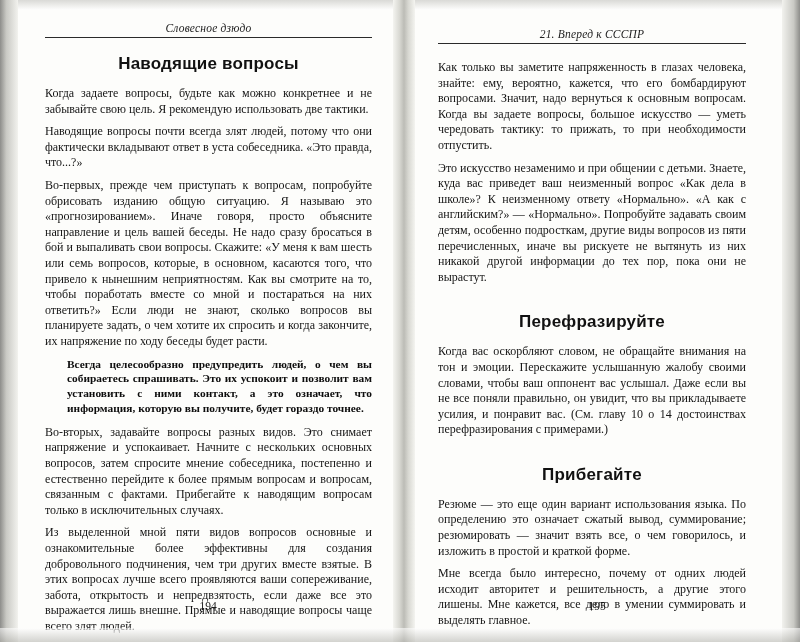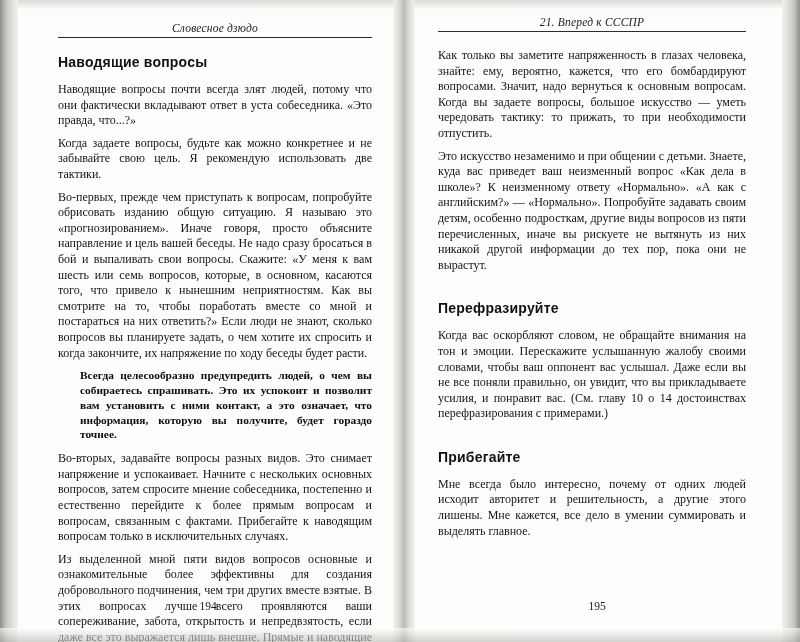--- a/index.html
+++ b/index.html
@@ -54,41 +54,42 @@
     background: linear-gradient(to top, #b6b6b1 0%, #ffffff 100%);
     opacity: .6;
   }
 
   .page {
     position: absolute;
     top: 0;
     height: 642px;
     box-sizing: border-box;
   }
-  .page.left  { left: 18px;  width: 380px; padding: 22px 26px 18px 40px; }
-  .page.right { left: 412px; width: 370px; padding: 16px 36px 18px 26px; }
+  .page.left  { left: 18px;  width: 380px; padding: 22px 26px 18px 27px; }
+  .page.right { left: 412px; width: 370px; padding: 28px 36px 18px 26px; }
 
   .running-head {
     font-style: italic;
     font-size: 11.5px;
     text-align: center;
     color: #1d1d1d;
     letter-spacing: .2px;
     margin-bottom: 3px;
   }
   .rule {
     border-bottom: 1px solid #2a2a2a;
     margin: 0 0 16px 0;
     height: 0;
   }
 
   h2.section {
     font-family: "Liberation Sans", sans-serif;
-    font-size: 14px;
+    font-size: 17px;
     font-weight: bold;
+    text-align: center;
     margin: 0 0 12px 0;
     color: #111;
     letter-spacing: .2px;
   }
   h2.section.spaced {
     margin-top: 27px;
   }
 
   p {
     margin: 4px 0 7px 0;
@@ -125,22 +126,22 @@
 <div id="book">
 
   <div class="top-shade"></div>
 
   <div class="page left">
     <div class="running-head">Словесное дзюдо</div>
     <div class="rule"></div>
 
     <h2 class="section">Наводящие вопросы</h2>
 
+    <p>Когда задаете вопросы, будьте как можно конкретнее и не забывайте свою цель. Я рекомендую использовать две тактики.</p>
     <p>Наводящие вопросы почти всегда злят людей, потому что они фактически вкладывают ответ в уста собеседника. «Это правда, что...?»</p>
-    <p>Когда задаете вопросы, будьте как можно конкретнее и не забывайте свою цель. Я рекомендую использовать две тактики.</p>
     <p>Во-первых, прежде чем приступать к вопросам, попробуйте обрисовать изданию общую ситуацию. Я называю это «прогнозированием». Иначе говоря, просто объясните направление и цель вашей беседы. Не надо сразу бросаться в бой и выпаливать свои вопросы. Скажите: «У меня к вам шесть или семь вопросов, которые, в основном, касаются того, что привело к нынешним неприятностям. Как вы смотрите на то, чтобы поработать вместе со мной и постараться на них ответить?» Если люди не знают, сколько вопросов вы планируете задать, о чем хотите их спросить и когда закончите, их напряжение по ходу беседы будет расти.</p>
 
     <div class="bold-block">Всегда целесообразно предупредить людей, о чем вы собираетесь спрашивать. Это их успокоит и позволит вам установить с ними контакт, а это означает, что информация, которую вы получите, будет гораздо точнее.</div>
 
     <p>Во-вторых, задавайте вопросы разных видов. Это снимает напряжение и успокаивает. Начните с нескольких основных вопросов, затем спросите мнение собеседника, постепенно и естественно перейдите к более прямым вопросам и вопросам, связанным с фактами. Прибегайте к наводящим вопросам только в исключительных случаях.</p>
     <p>Из выделенной мной пяти видов вопросов основные и ознакомительные более эффективны для создания добровольного подчинения, чем три других вместе взятые. В этих вопросах лучше всего проявляются ваши сопереживание, забота, открытость и непредвзятость, если даже все это выражается лишь внешне. Прямые и наводящие вопросы чаще всего злят людей.</p>
 
     <div class="folio">194</div>
   </div>
 
@@ -148,20 +149,21 @@
     <div class="running-head">21. Вперед к СССПР</div>
     <div class="rule"></div>
 
     <p>Как только вы заметите напряженность в глазах человека, знайте: ему, вероятно, кажется, что его бомбардируют вопросами. Значит, надо вернуться к основным вопросам. Когда вы задаете вопросы, большое искусство — уметь чередовать тактику: то прижать, то при необходимости отпустить.</p>
     <p>Это искусство незаменимо и при общении с детьми. Знаете, куда вас приведет ваш неизменный вопрос «Как дела в школе»? К неизменному ответу «Нормально». «А как с английским?» — «Нормально». Попробуйте задавать своим детям, особенно подросткам, другие виды вопросов из пяти перечисленных, иначе вы рискуете не вытянуть из них никакой другой информации до тех пор, пока они не вырастут.</p>
 
     <h2 class="section spaced">Перефразируйте</h2>
     <p>Когда вас оскорбляют словом, не обращайте внимания на тон и эмоции. Перескажите услышанную жалобу своими словами, чтобы ваш оппонент вас услышал. Даже если вы не все поняли правильно, он увидит, что вы прикладываете усилия, и понравит вас. (См. главу 10 о 14 достоинствах перефразирования с примерами.)</p>
 
     <h2 class="section spaced">Прибегайте</h2>
+    <p>Резюме — это еще один вариант использования языка. По определению это означает сжатый вывод, суммирование; резюмировать — значит взять все, о чем говорилось, и изложить в простой и краткой форме.</p>
     <p>Мне всегда было интересно, почему от одних людей исходит авторитет и решительность, а другие этого лишены. Мне кажется, все дело в умении суммировать и выделять главное.</p>
 
     <div class="folio">195</div>
   </div>
 
   <div class="gutter"></div>
   <div class="edge-left"></div>
   <div class="edge-right"></div>
   <div class="bottom-shade"></div>
 </div>

